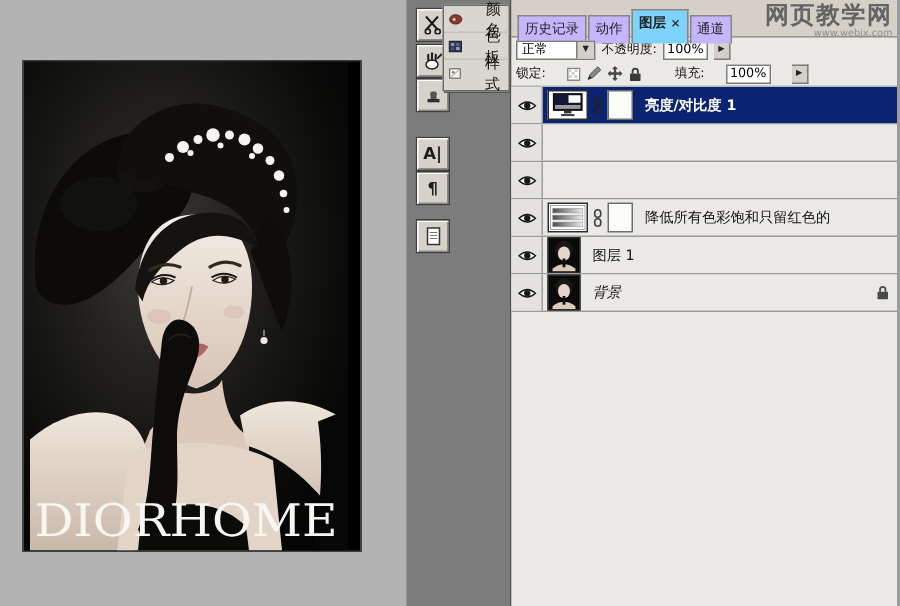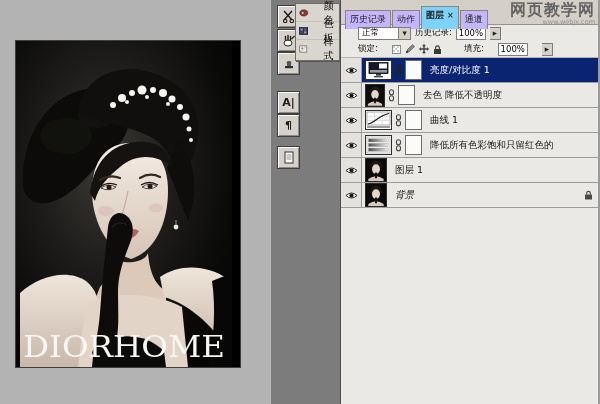--- a/index.html
+++ b/index.html
@@ -31,21 +31,21 @@
   .tab-bar { position:relative; height:25px; background:#d4d0c8; border-bottom:1px solid #98948c;
              padding:6px 0 0 4px; }
   .tab { display:inline-block; font-size:9px; padding:2px 4px 3px; background:#c4b5fd;
          border:1px solid #8a867e; border-bottom:none; margin-right:1px; color:#222; vertical-align:bottom; }
   .tab.active { background:#7dd3fc; padding-bottom:7px;font-weight:bold; }
   .tab .close { margin-left:3px; font-size:8px; color:#333; }
   .watermark { position:absolute; right:3px; top:1px; text-align:right; line-height:1.15; }
   .wm1 { font-size:16px; font-weight:bold; color:#646464; letter-spacing:1px; }
   .wm2 { font-size:6.5px; color:#8f8f8f; }
 
-  .blend-row, .lock-row { display:flex; align-items:center; padding-left:17px; gap:4px; background:#ebe9e5; }
+  .blend-row, .lock-row { display:flex; align-items:center; padding-left:3px; gap:4px; background:#ebe9e5; }
   .blend-row { height:16px; }
   .lock-row { height:16px; gap:14px; }
   .ctl-label { font-size:8.5px; color:#111; white-space:nowrap; }
   .dropdown { width:53px; height:13px; background:#fff; border:1px solid #7d7d7d; position:relative;
               display:flex; align-items:center; padding-left:3px; font-size:8.5px; color:#000; }
   .dd-btn { position:absolute; right:0; top:0; width:12px; height:11px; background:#d4d0c8;
             border-left:1px solid #7d7d7d; font-size:5.5px; display:flex; align-items:center; justify-content:center; color:#222; }
   .value-box { width:30px; height:13px; background:#fff; border:1px solid #7d7d7d; font-size:8.5px;
                display:flex; align-items:center; justify-content:center; color:#000; }
   .spin-btn { width:11px; height:13px; background:#d4d0c8; border:1px solid #7d7d7d; border-left:none;
@@ -53,21 +53,21 @@
   .lock-icons { display:flex; align-items:center; gap:4px; margin-right:8px; }
 
   .rows { border-top:1px solid #b7b5b1; }
   .layer-row { height:25px; display:flex; align-items:stretch; border-bottom:1px solid #9c9c9c;
                background:#ebe9e5; position:relative; }
   .eye-cell { width:21px; flex:none; border-right:1px solid #9c9c9c; background:#e4e2de;
               display:flex; align-items:center; justify-content:center; }
   .row-main { flex:1; display:flex; align-items:center; padding-left:3px; gap:3px; position:relative; }
   .layer-row.selected .row-main { background:#0b2472; }
   .layer-name { font-size:9.5px; color:#151515; margin-left:5px; white-space:nowrap; }
-  .layer-row.selected .layer-name { color:#fff; }
+  .layer-row.selected .layer-name { color:#fff;font-weight:bold; }
   .layer-name.italic { font-style:italic; }
   .thumb { flex:none; display:flex; align-items:center; justify-content:center; }
   .thumb-adj { width:27px; height:20px; background:#fff; border:1px solid #2c2c2c; }
   .thumb-photo { border:1px solid #2c2c2c; background:#000; }
   .thumb-mask { width:17px; height:20px; background:#fbfbf9; border:1px solid #6d6d6d; }
   .bg-lock { position:absolute; right:5px; top:50%; transform:translateY(-50%); }
   .empty-area { height:197px; background:#ebe9e5; }
 </style>
 </head>
 <body>
@@ -233,21 +233,21 @@
         <div class="wm1">网页教学网</div>
         <div class="wm2">www.webjx.com</div>
       </div>
     </div>
 
     <div class="blend-row">
       <div class="dropdown">
         <span>正常</span>
         <span class="dd-btn">▼</span>
       </div>
-      <span class="ctl-label">历史记录:</span>
+      <span class="ctl-label">不透明度:</span>
       <div class="value-box">100%</div>
       <div class="spin-btn">▶</div>
     </div>
 
     <div class="lock-row">
       <span class="ctl-label">锁定:</span>
       <div class="lock-icons">
         <svg width="9" height="9" viewBox="0 0 9 9">
           <rect x="0.5" y="0.5" width="8" height="8" fill="#fff" stroke="#888"></rect>
           <rect x="1" y="1" width="2" height="2" fill="#cfcfcf"></rect>
@@ -301,64 +301,28 @@
         </div>
       </div>
 
       <div class="layer-row">
         <div class="eye-cell">
           <svg width="13" height="9" viewBox="0 0 13 9">
             <path d="M1,4.5 Q6.5,-0.5 12,4.5 Q6.5,9.5 1,4.5 Z" fill="#fff" stroke="#1a1a1a" stroke-width="0.9"></path>
             <circle cx="6.5" cy="4.5" r="2.1" fill="#1a1a1a"></circle>
           </svg>
         </div>
-        <div class="row-main">
-          <div class="thumb thumb-photo">
-            <svg width="18" height="21" viewBox="0 0 20 23">
-              <rect width="20" height="23" fill="#0b0b0b"></rect>
-              <circle cx="10" cy="7.5" r="6" fill="#1b1816"></circle>
-              <ellipse cx="10" cy="10.5" rx="4.2" ry="5" fill="#e5d6c9"></ellipse>
-              <path d="M2,21 Q10,15 18,21 L18,23 L2,23 Z" fill="#dccabb"></path>
-              <line x1="10" y1="14" x2="10" y2="20" stroke="#121110" stroke-width="2"></line>
-            </svg>
-          </div>
-          <svg width="7" height="13" viewBox="0 0 7 13" class="chain">
-            <rect x="1.5" y="0.8" width="4" height="5" rx="2" fill="none" stroke="#444" stroke-width="1.1"></rect>
-            <rect x="1.5" y="6.8" width="4" height="5" rx="2" fill="none" stroke="#444" stroke-width="1.1"></rect>
-          </svg>
-          <div class="thumb thumb-mask"></div>
-          <span class="layer-name">去色 降低不透明度</span>
-        </div>
       </div>
 
       <div class="layer-row">
         <div class="eye-cell">
           <svg width="13" height="9" viewBox="0 0 13 9">
             <path d="M1,4.5 Q6.5,-0.5 12,4.5 Q6.5,9.5 1,4.5 Z" fill="#fff" stroke="#1a1a1a" stroke-width="0.9"></path>
             <circle cx="6.5" cy="4.5" r="2.1" fill="#1a1a1a"></circle>
           </svg>
-        </div>
-        <div class="row-main">
-          <div class="thumb thumb-adj">
-            <svg width="25" height="18" viewBox="0 0 25 18">
-              <rect x="1" y="1" width="23" height="13" fill="#fff" stroke="#777" stroke-width="0.6"></rect>
-              <line x1="8.6" y1="1" x2="8.6" y2="14" stroke="#c9c9c9" stroke-width="0.6"></line>
-              <line x1="16.3" y1="1" x2="16.3" y2="14" stroke="#c9c9c9" stroke-width="0.6"></line>
-              <line x1="1" y1="5.3" x2="24" y2="5.3" stroke="#c9c9c9" stroke-width="0.6"></line>
-              <line x1="1" y1="9.6" x2="24" y2="9.6" stroke="#c9c9c9" stroke-width="0.6"></line>
-              <path d="M2,13 C9,12 13,4 23,2.5" fill="none" stroke="#1c1c1c" stroke-width="1.2"></path>
-              <rect x="1" y="15" width="23" height="2" fill="#9c9c9c"></rect>
-            </svg>
-          </div>
-          <svg width="7" height="13" viewBox="0 0 7 13" class="chain">
-            <rect x="1.5" y="0.8" width="4" height="5" rx="2" fill="none" stroke="#444" stroke-width="1.1"></rect>
-            <rect x="1.5" y="6.8" width="4" height="5" rx="2" fill="none" stroke="#444" stroke-width="1.1"></rect>
-          </svg>
-          <div class="thumb thumb-mask"></div>
-          <span class="layer-name">曲线 1</span>
         </div>
       </div>
 
       <div class="layer-row">
         <div class="eye-cell">
           <svg width="13" height="9" viewBox="0 0 13 9">
             <path d="M1,4.5 Q6.5,-0.5 12,4.5 Q6.5,9.5 1,4.5 Z" fill="#fff" stroke="#1a1a1a" stroke-width="0.9"></path>
             <circle cx="6.5" cy="4.5" r="2.1" fill="#1a1a1a"></circle>
           </svg>
         </div>

